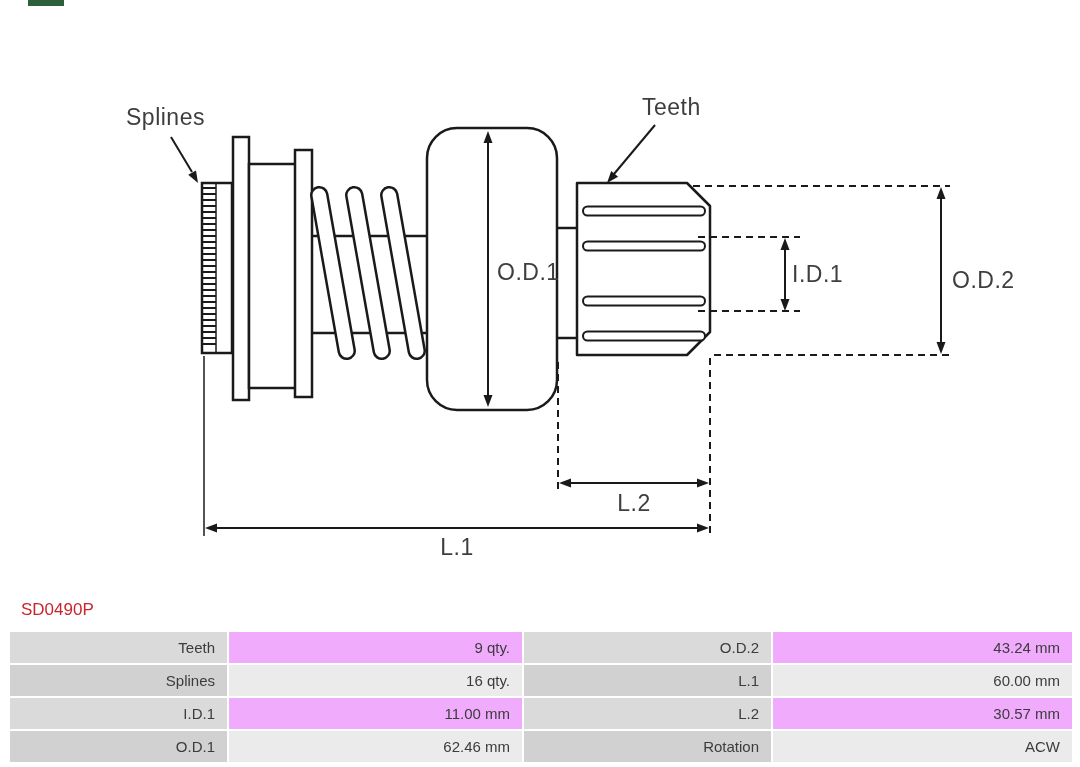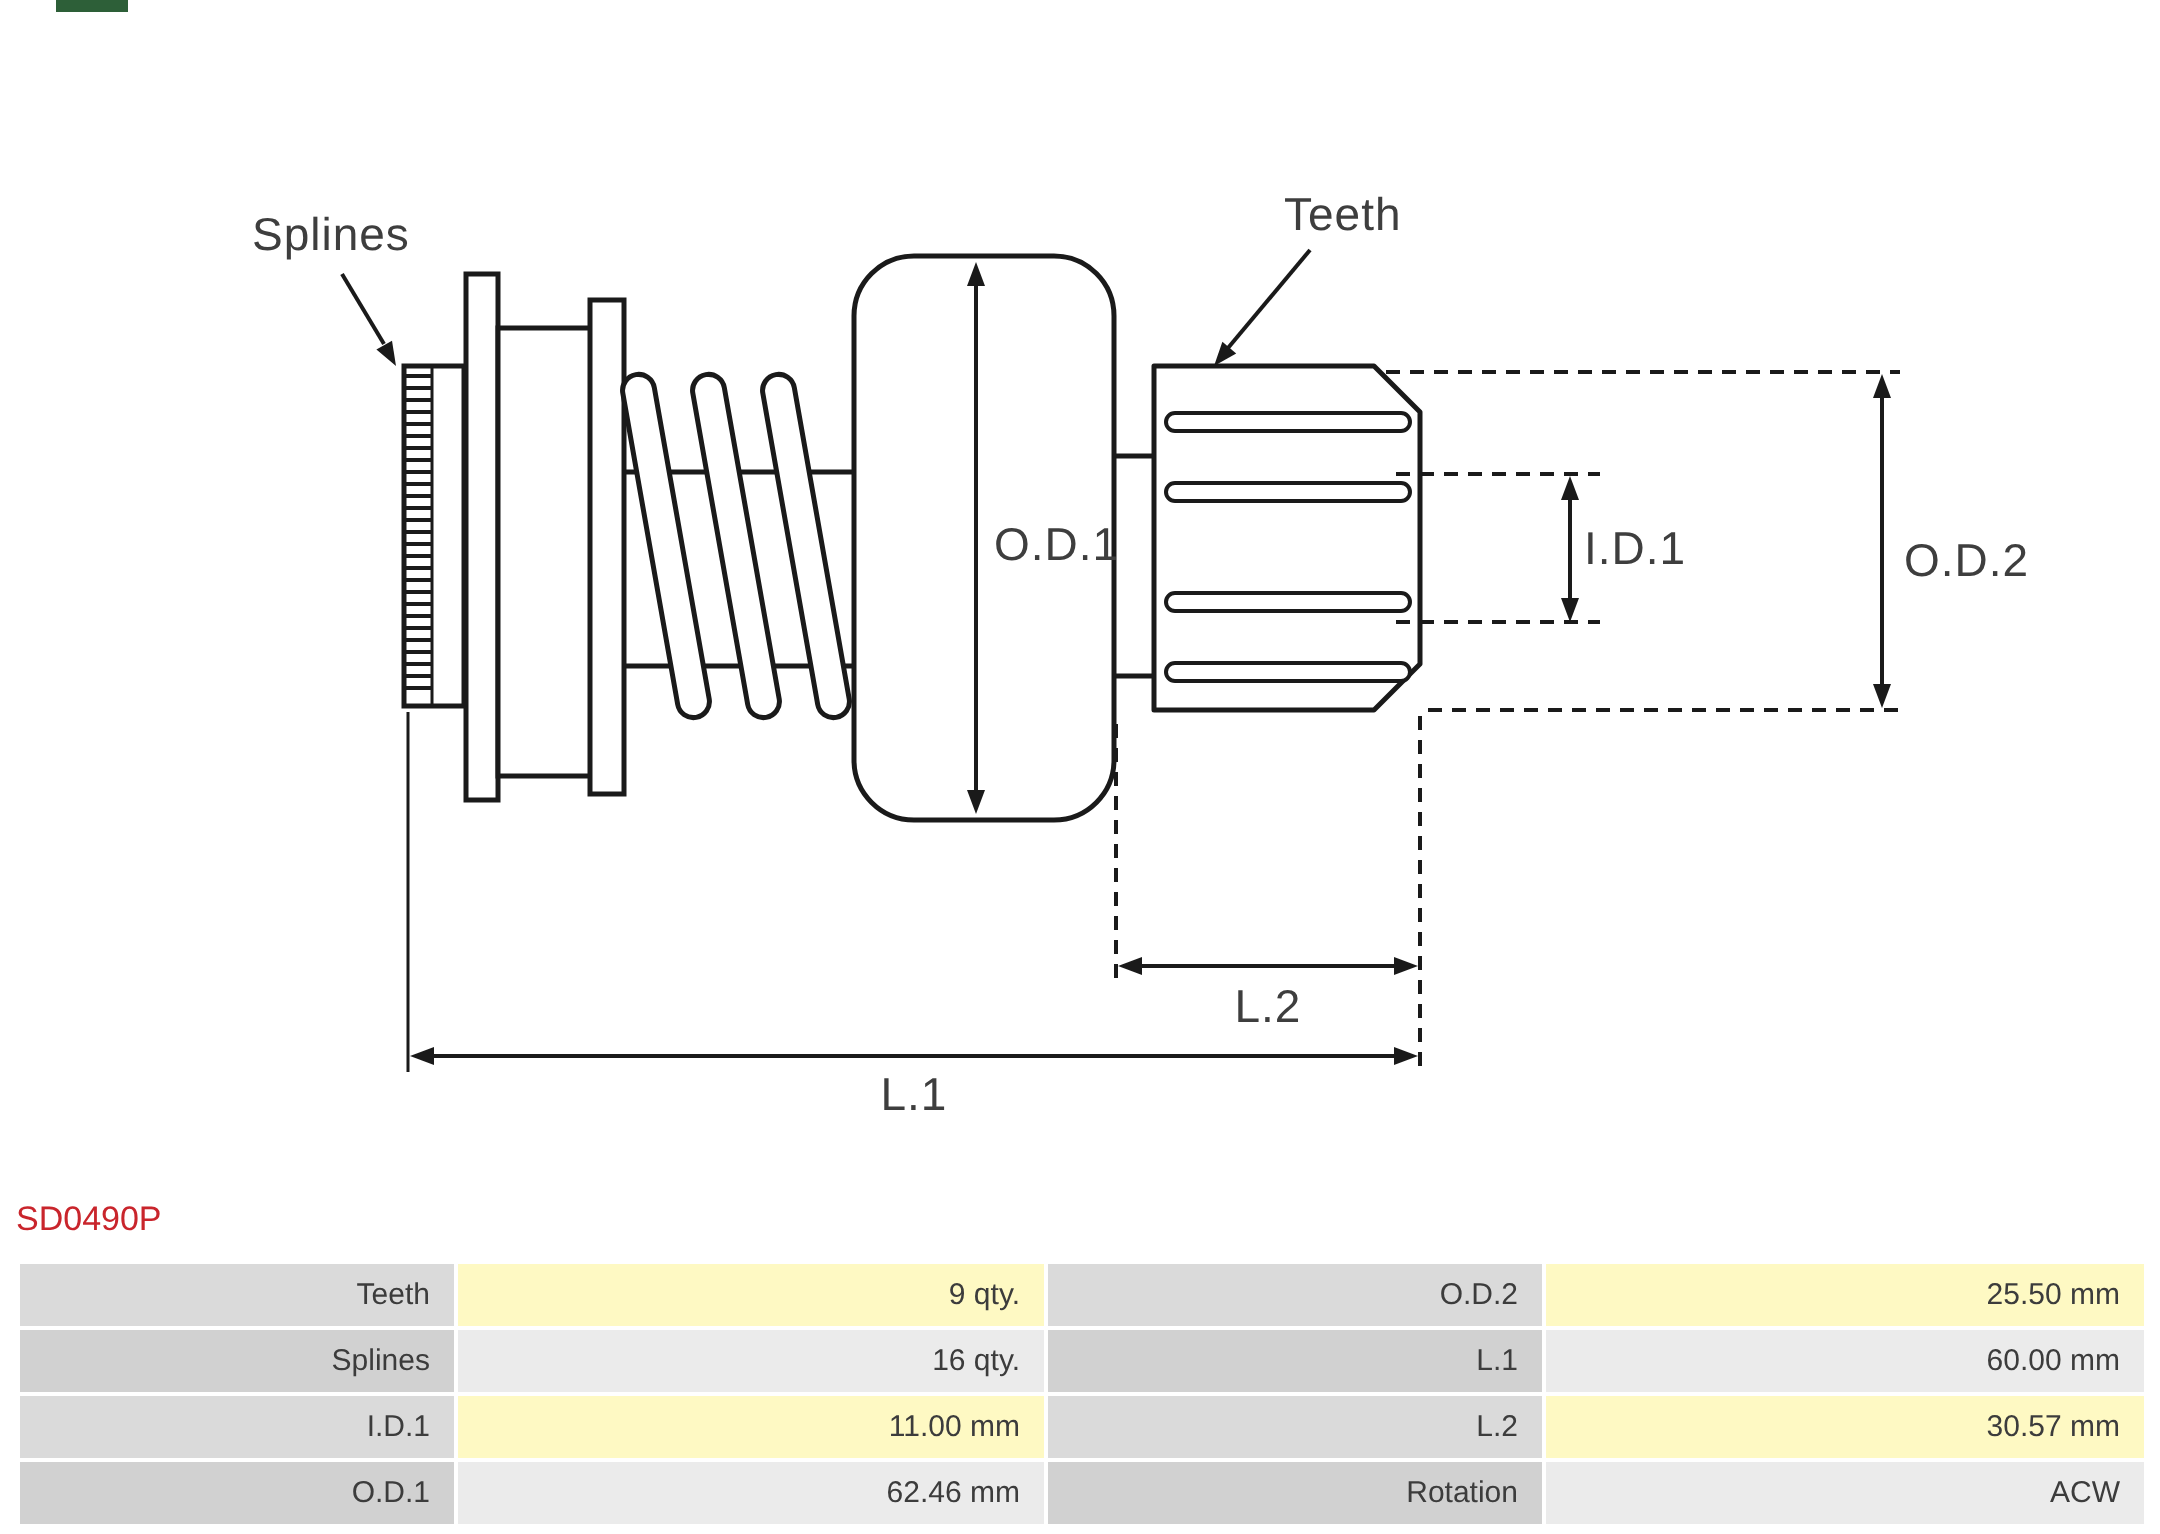--- a/index.html
+++ b/index.html
@@ -1,21 +1,21 @@
 <!DOCTYPE html>
 <html><head>
 <meta charset="utf-8">
 <style>
   * { box-sizing: border-box; }
   html, body { margin: 0; padding: 0; width: 1080px; background: #ffffff; }
   body { font-family: "Liberation Sans", sans-serif; }
   .drawing { display: block; }
   .part-number {
     margin: 4px 0 10px 0;
-    padding-left: 8px;
+    padding-left: 21px;
     font-size: 17px;
     color: #c9252c;
   }
   table.specs {
     width: 1064px;
     margin: 0 8px;
     border-collapse: separate;
     border-spacing: 2px;
     table-layout: fixed;
   }
@@ -23,21 +23,21 @@
     height: 31px;
     font-size: 15px;
     color: #3c3c3c;
     text-align: right;
     padding: 0 12px 0 0;
     vertical-align: middle;
     overflow: hidden;
     white-space: nowrap;
   }
   td.lbl { background: #dadada; }
-  td.val { background: #fef9c3; }
+  td.val { background: #f0abfc; }
   tr.even td.lbl { background: #d1d1d1; }
   tr.even td.val { background: #ebebeb; }
   text.dim {
     font-family: "Liberation Sans", sans-serif;
     font-size: 23px;
     fill: #3e3e3e;
     letter-spacing: 0.5px;
   }
 </style>
 </head>
@@ -152,21 +152,21 @@
     <col style="width:217px">
       <col style="width:293px">
       <col style="width:247px">
       <col style="width:299px">
   </colgroup>
   <tbody>
     <tr>
       <td class="lbl">Teeth</td>
       <td class="val">9 qty.</td>
       <td class="lbl">O.D.2</td>
-      <td class="val">25.50 mm</td>
+      <td class="val">43.24 mm</td>
     </tr>
     <tr class="even">
       <td class="lbl">Splines</td>
       <td class="val">16 qty.</td>
       <td class="lbl">L.1</td>
       <td class="val">60.00 mm</td>
     </tr>
     <tr>
       <td class="lbl">I.D.1</td>
       <td class="val">11.00 mm</td>

